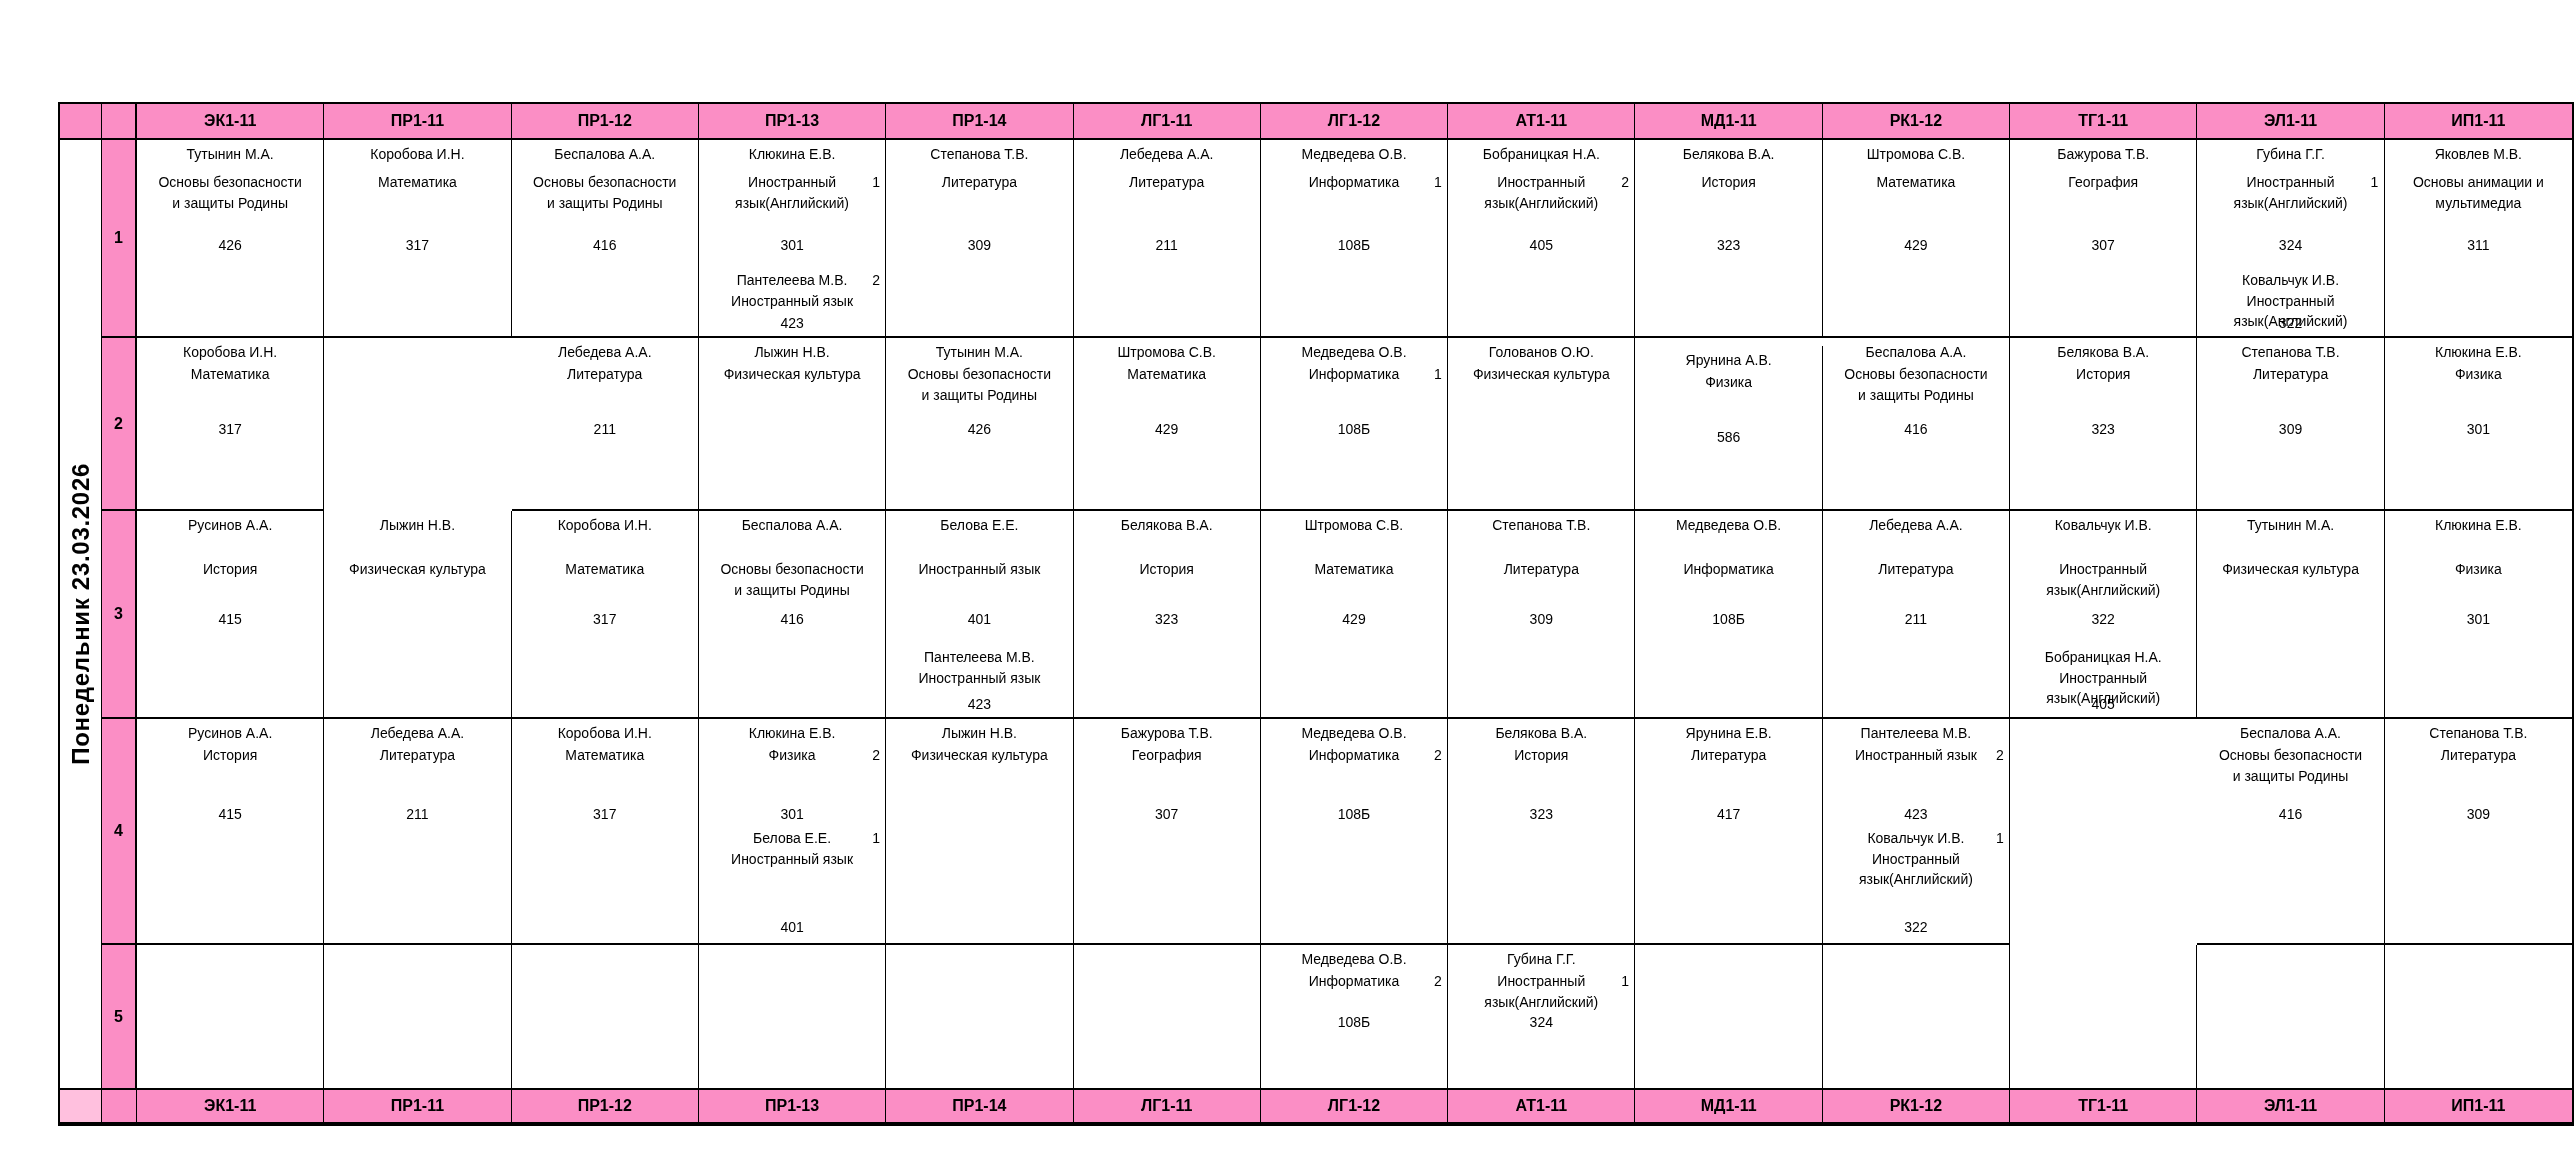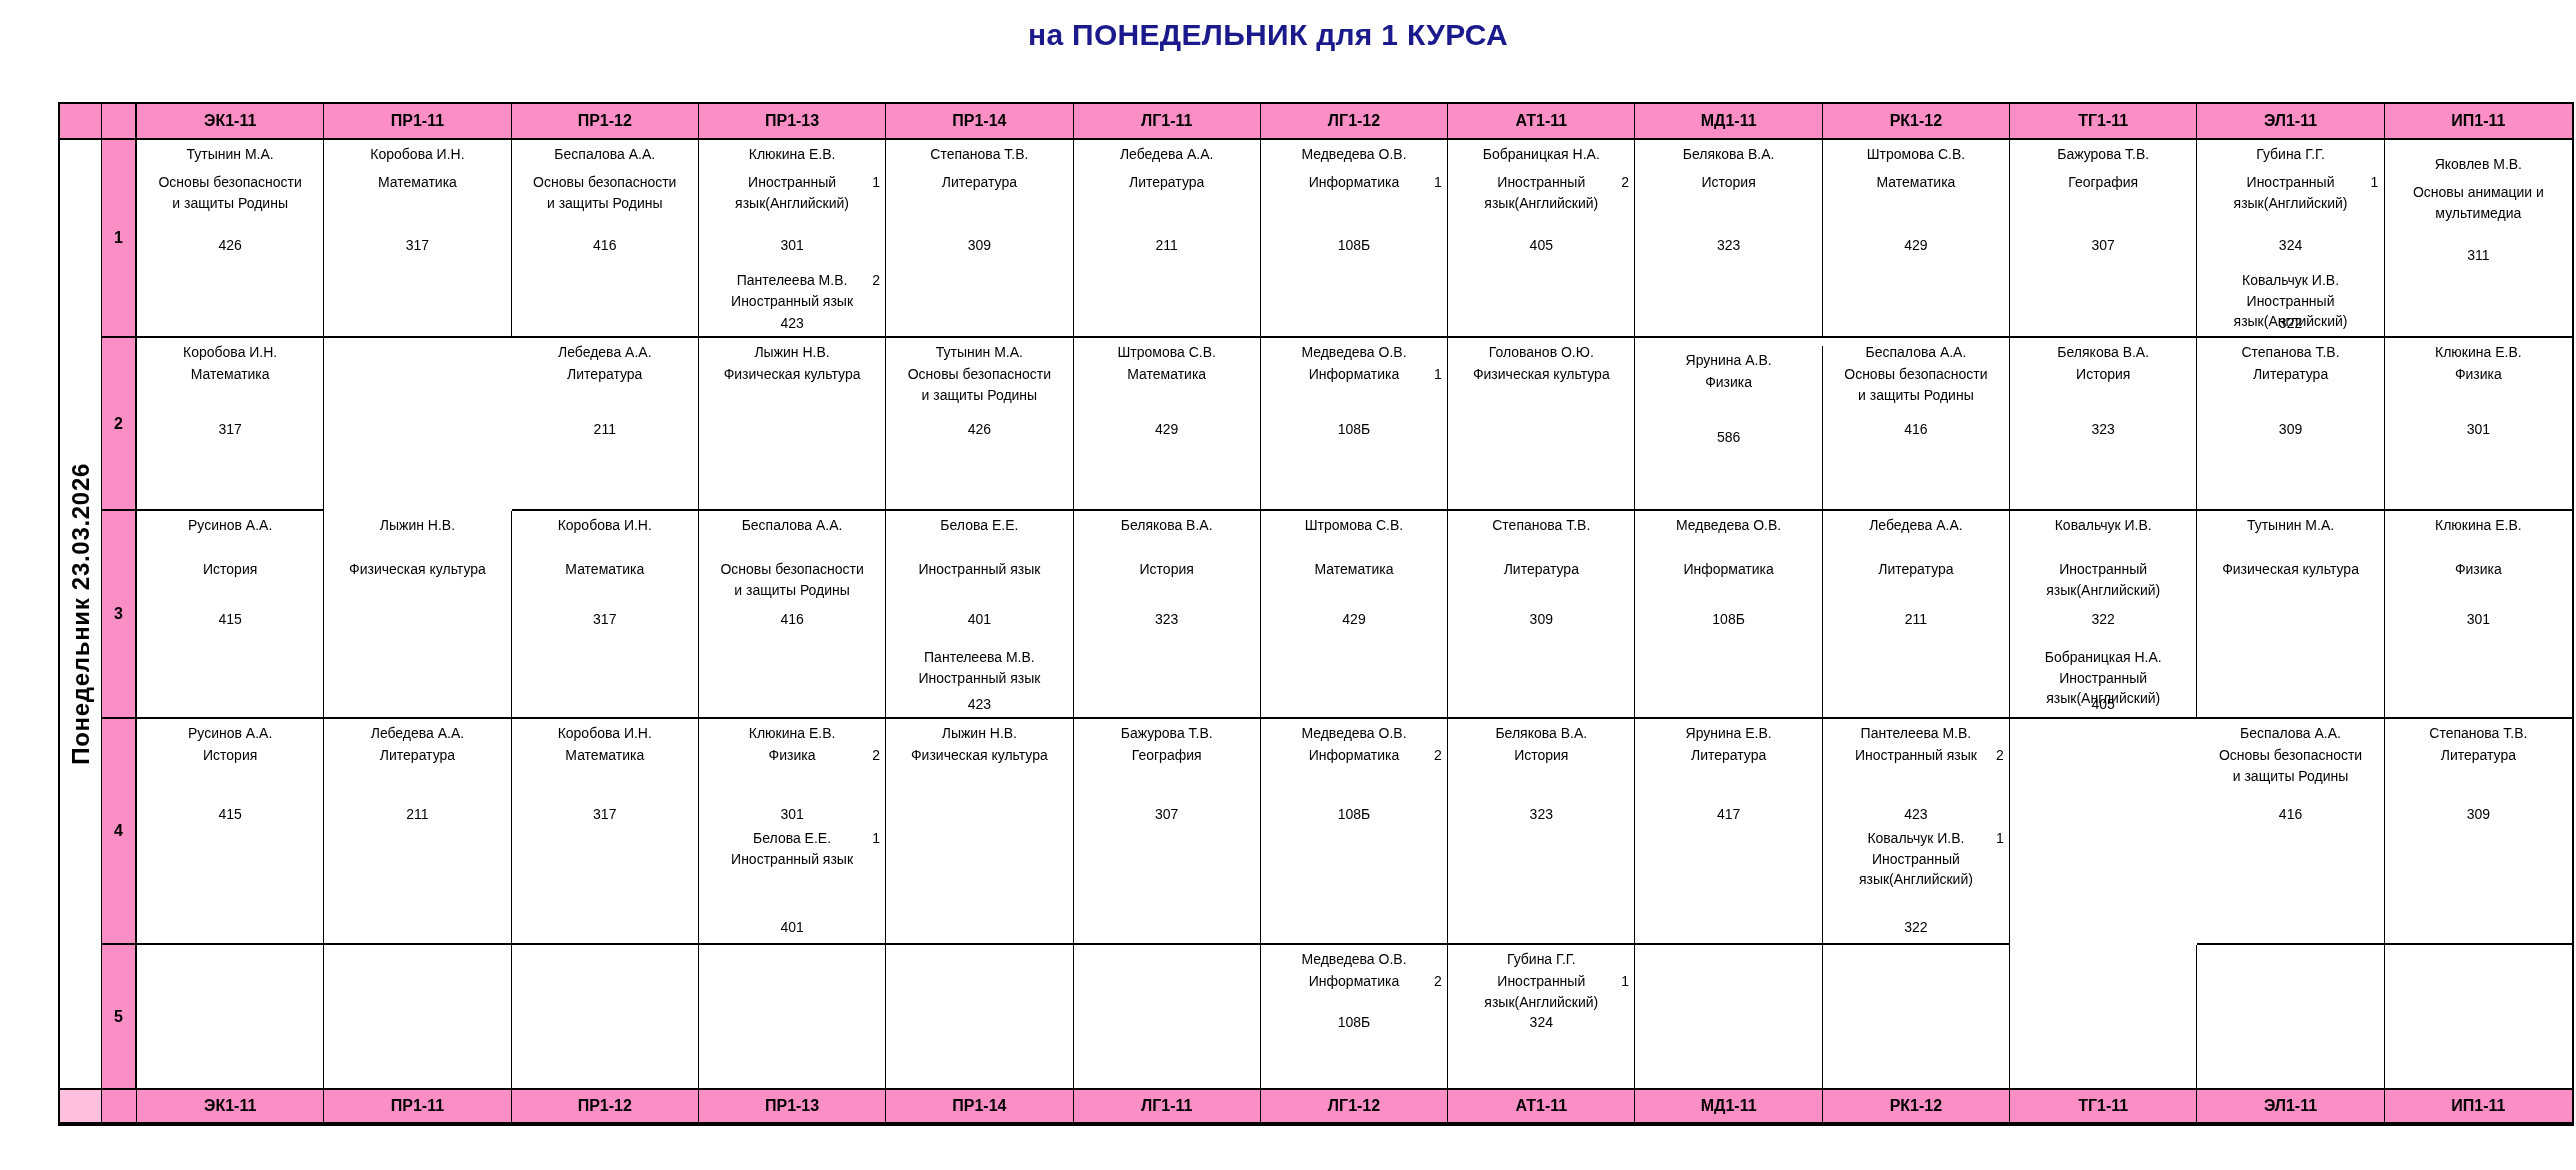--- a/index.html
+++ b/index.html
@@ -62,21 +62,20 @@
   .prow3 .s1{top:48px;} .prow3 .r1{top:98px;} .prow3 .l2{top:136px;}
   .prow4 .s1{top:26.4px;} .prow4 .r1{top:85px;} .prow4 .l2{top:109px;}
   .prow4 .l2 .r{bottom:5.3px;}
   .prow5 .s1{top:26.4px;} .prow5 .r1{top:67px;}
   .fc{font-weight:bold;}
 </style>
 </head>
 <body style="--pink: #fb8ec5; --lightpink: #ffc0de; --blue: #1a1a8c;">
 
 <div class="title">
-  <div>на ПОНЕДЕЛЬНИК для 1  КУРСА</div>
 </div>
 
 <div class="tbl" id="tbl">
     <div class="hc pink" style="grid-area: 1 / 1;"></div>
     <div class="hc pink pcol" style="grid-area: 1 / 2;"></div>
     <div class="hc pink" style="grid-area: 1 / 3;">ЭК1-11</div>
     <div class="hc pink" style="grid-area: 1 / 4;">ПР1-11</div>
     <div class="hc pink" style="grid-area: 1 / 5;">ПР1-12</div>
     <div class="hc pink" style="grid-area: 1 / 6;">ПР1-13</div>
     <div class="hc pink" style="grid-area: 1 / 7;">ПР1-14</div>
@@ -155,21 +154,21 @@
     <div class="cell prow1" style="grid-area: 2 / 14;">
       <div class="t t1">Губина Г.Г.</div>
       <div class="s s1"><span>Иностранный язык(Английский)</span><span class="num">1</span></div>
       <div class="r r1">324</div>
       <div class="l2">
         <div class="t t2">Ковальчук И.В.</div>
         <div class="s s2"><span>Иностранный язык(Английский)</span></div>
         <div class="r r2">322</div>
       </div>
     </div>
-    <div class="cell prow1 lastcol" style="grid-area: 2 / 15; margin-top: 10px;">
+    <div class="cell prow1 lastcol" style="grid-area: 2 / 15;">
       <div class="t t1">Яковлев М.В.</div>
       <div class="s s1"><span>Основы анимации и мультимедиа</span></div>
       <div class="r r1">311</div>
     </div>
     <div class="pcell pink pcol" style="grid-area: 3 / 2;">2</div>
     <div class="cell prow2" style="grid-area: 3 / 3;">
       <div class="t t1">Коробова И.Н.</div>
       <div class="s s1"><span>Математика</span></div>
       <div class="r r1">317</div>
     </div>

